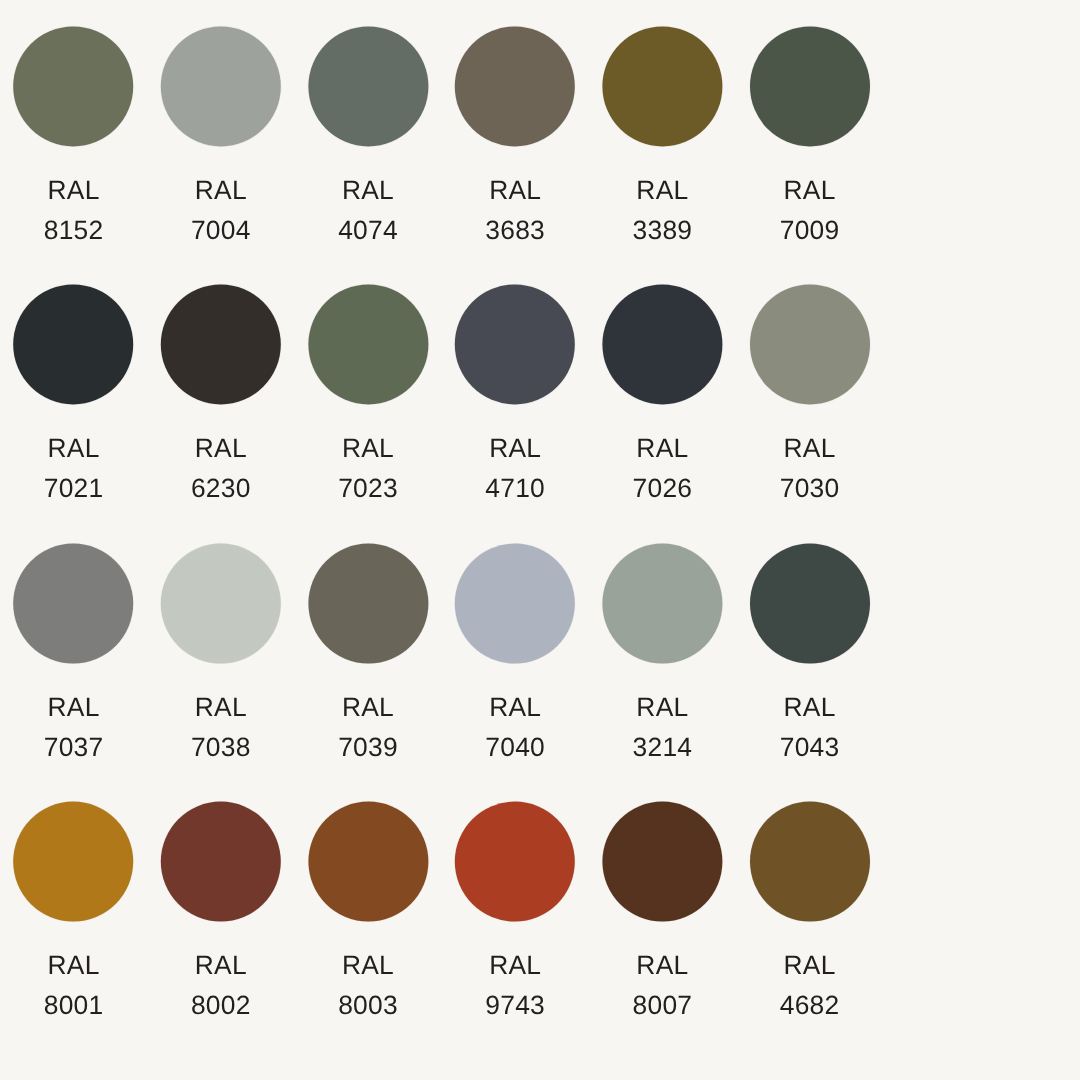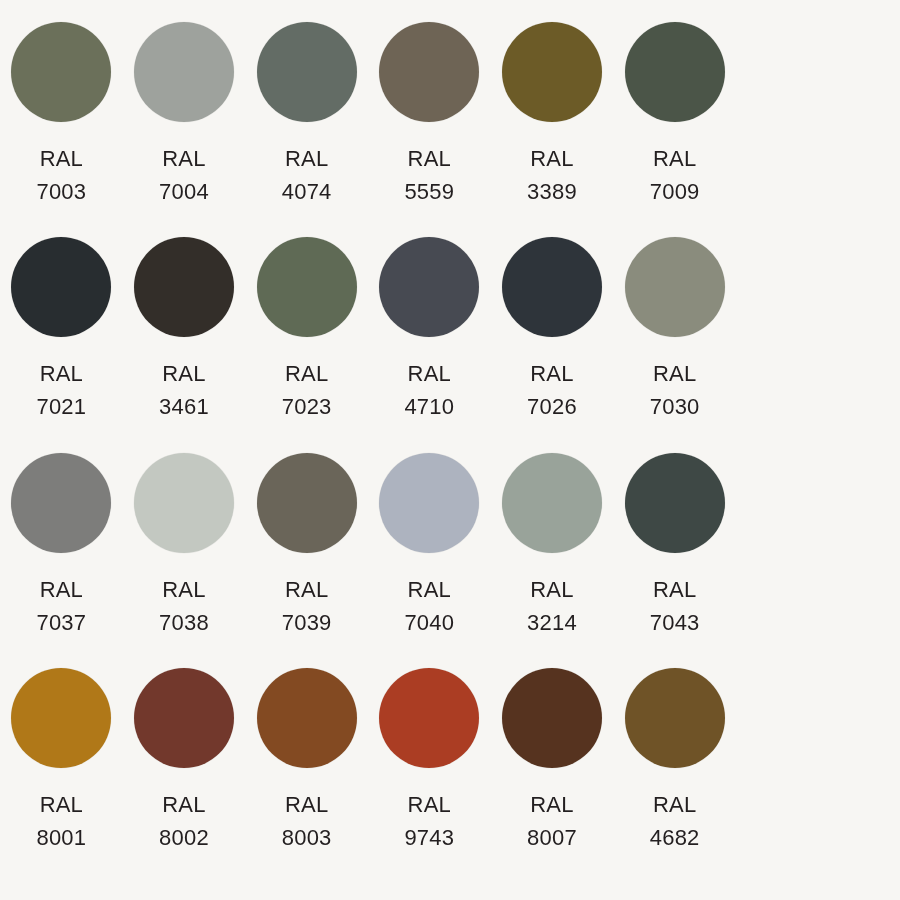--- a/index.html
+++ b/index.html
@@ -49,42 +49,42 @@
   }
 </style>
 </head>
 <body>
 
 <div id="palette-grid" style="background: rgb(247, 246, 243);">
     <div class="swatch-cell">
       <div class="swatch-dot" style="background: rgb(107, 112, 90);"></div>
       <div class="swatch-label" style="color: rgb(35, 31, 32);">
         <span class="code-prefix">RAL</span>
-        <span class="code-number">7003</span>
+        <span class="code-number">8152</span>
       </div>
     </div>
     <div class="swatch-cell">
       <div class="swatch-dot" style="background: rgb(158, 162, 157);"></div>
       <div class="swatch-label" style="color: rgb(35, 31, 32);">
         <span class="code-prefix">RAL</span>
         <span class="code-number">7004</span>
       </div>
     </div>
     <div class="swatch-cell">
       <div class="swatch-dot" style="background: rgb(99, 108, 101);"></div>
       <div class="swatch-label" style="color: rgb(35, 31, 32);">
         <span class="code-prefix">RAL</span>
         <span class="code-number">4074</span>
       </div>
     </div>
     <div class="swatch-cell">
       <div class="swatch-dot" style="background: rgb(110, 100, 85);"></div>
       <div class="swatch-label" style="color: rgb(35, 31, 32);">
         <span class="code-prefix">RAL</span>
-        <span class="code-number">5559</span>
+        <span class="code-number">3683</span>
       </div>
     </div>
     <div class="swatch-cell">
       <div class="swatch-dot" style="background: rgb(108, 91, 39);"></div>
       <div class="swatch-label" style="color: rgb(35, 31, 32);">
         <span class="code-prefix">RAL</span>
         <span class="code-number">3389</span>
       </div>
     </div>
     <div class="swatch-cell">
@@ -98,21 +98,21 @@
       <div class="swatch-dot" style="background: rgb(40, 45, 48);"></div>
       <div class="swatch-label" style="color: rgb(35, 31, 32);">
         <span class="code-prefix">RAL</span>
         <span class="code-number">7021</span>
       </div>
     </div>
     <div class="swatch-cell">
       <div class="swatch-dot" style="background: rgb(51, 46, 41);"></div>
       <div class="swatch-label" style="color: rgb(35, 31, 32);">
         <span class="code-prefix">RAL</span>
-        <span class="code-number">3461</span>
+        <span class="code-number">6230</span>
       </div>
     </div>
     <div class="swatch-cell">
       <div class="swatch-dot" style="background: rgb(95, 106, 85);"></div>
       <div class="swatch-label" style="color: rgb(35, 31, 32);">
         <span class="code-prefix">RAL</span>
         <span class="code-number">7023</span>
       </div>
     </div>
     <div class="swatch-cell">

